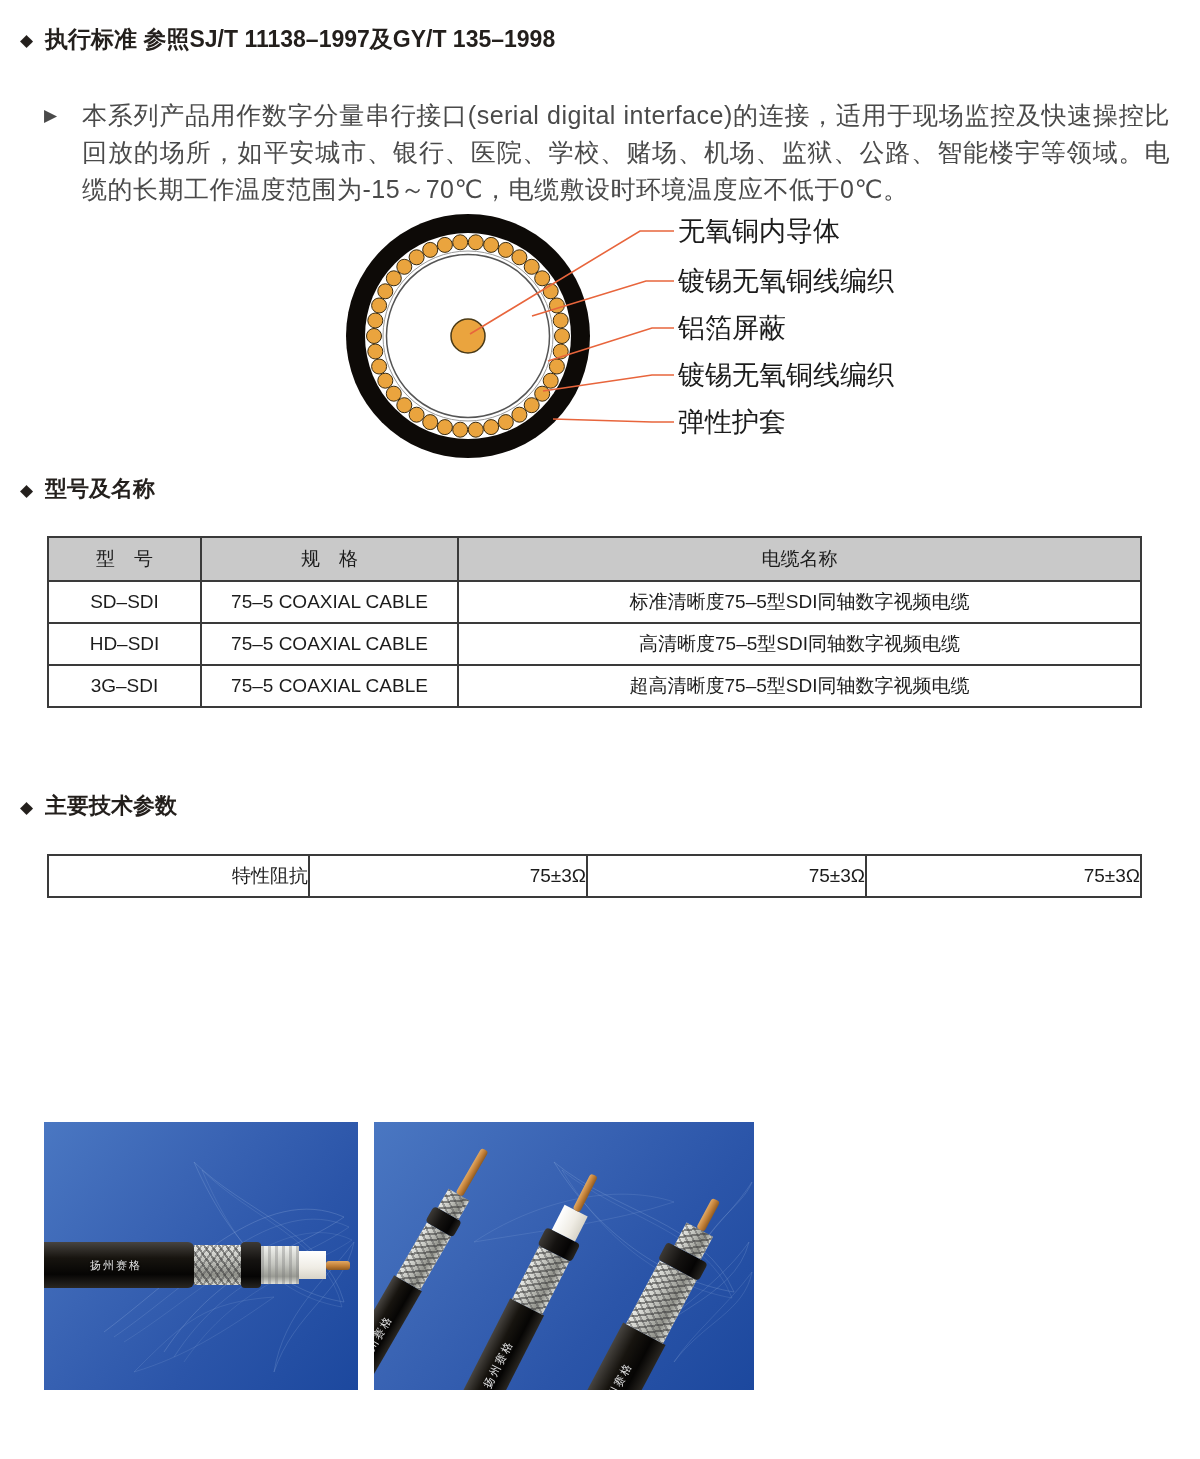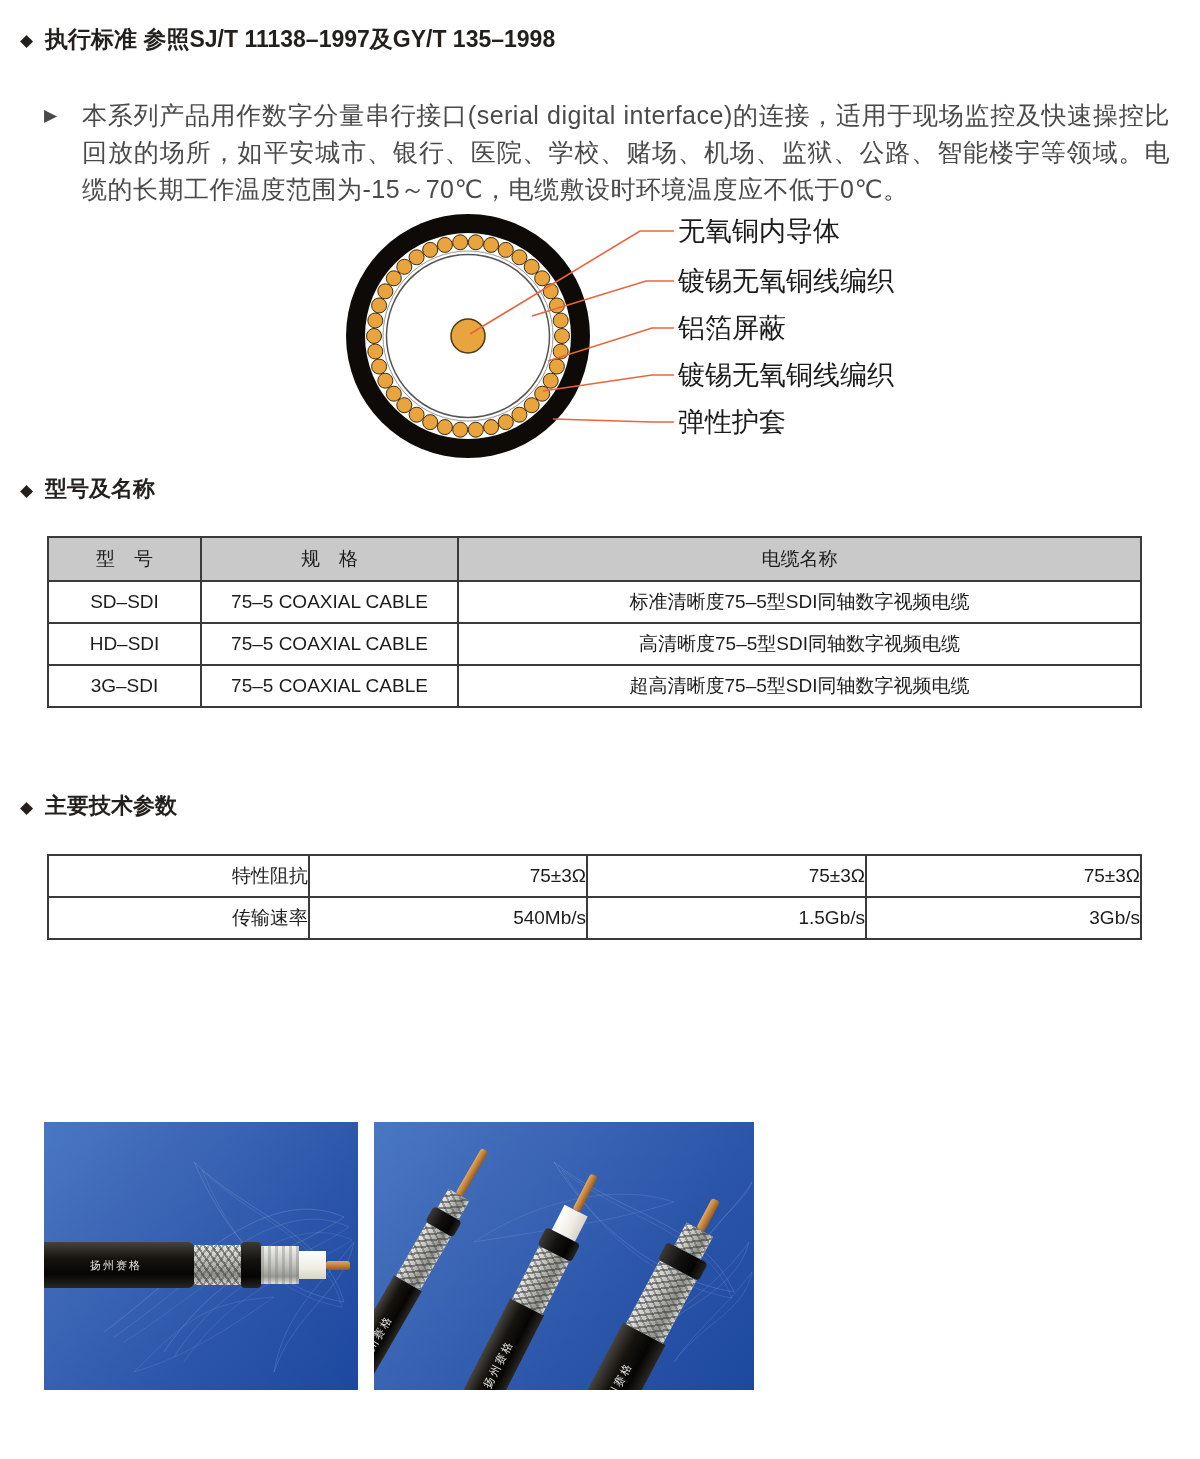--- a/index.html
+++ b/index.html
@@ -191,26 +191,20 @@
         <col style="width:279px">
         <col style="width:275px">
       </colgroup>
     <tbody>
     <tr>
       <td>特性阻抗</td>
       <td>75±3Ω</td>
       <td>75±3Ω</td>
       <td>75±3Ω</td>
     </tr>
-    <tr>
-      <td>传输速率</td>
-      <td>540Mb/s</td>
-      <td>1.5Gb/s</td>
-      <td>3Gb/s</td>
-    </tr>
   </tbody>
     </table>
 
   <div id="photo-left" class="photo">
     <svg class="wisps" width="314" height="268" viewBox="0 0 314 268">
       <g fill="none" stroke="#d9ecff" stroke-width="1">
         <path d="M60,210 C140,150 220,60 300,95 C250,130 180,140 120,230" opacity=".30"></path>
         <path d="M70,215 C150,160 230,70 305,105 C255,140 185,150 130,235" opacity=".22"></path>
         <path d="M80,220 C160,170 240,85 308,118 C260,150 195,160 140,240" opacity=".18"></path>
         <path d="M150,40 C200,90 280,110 300,180 C240,170 190,130 150,40" opacity=".28"></path>

